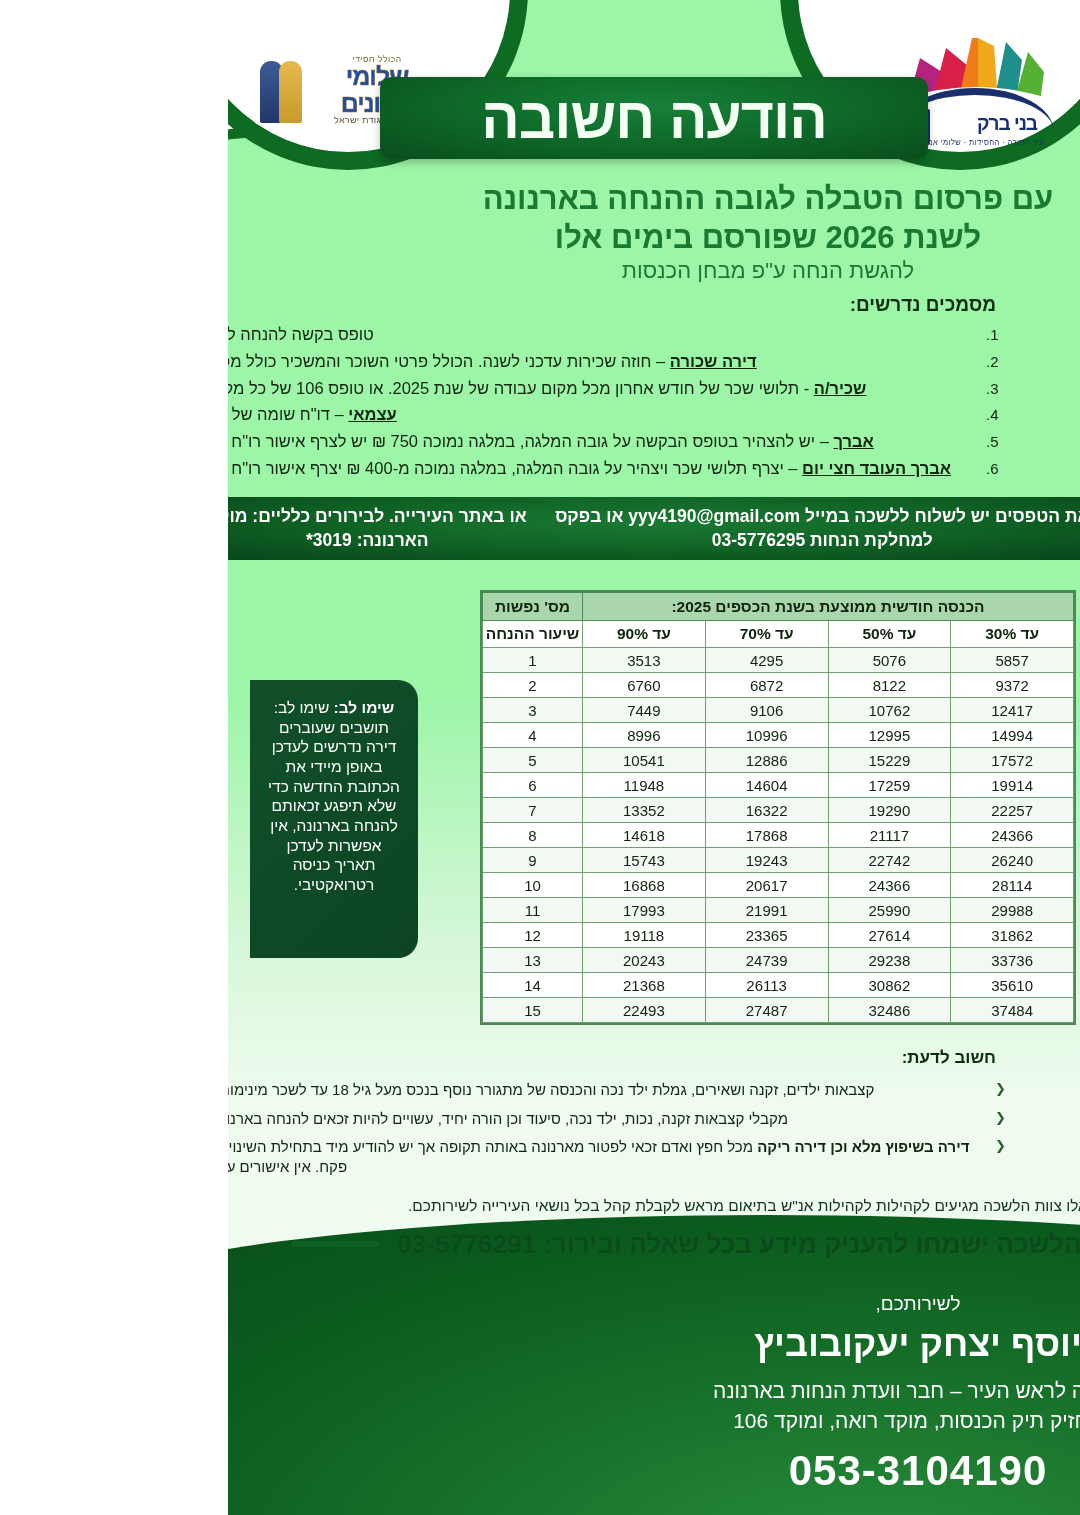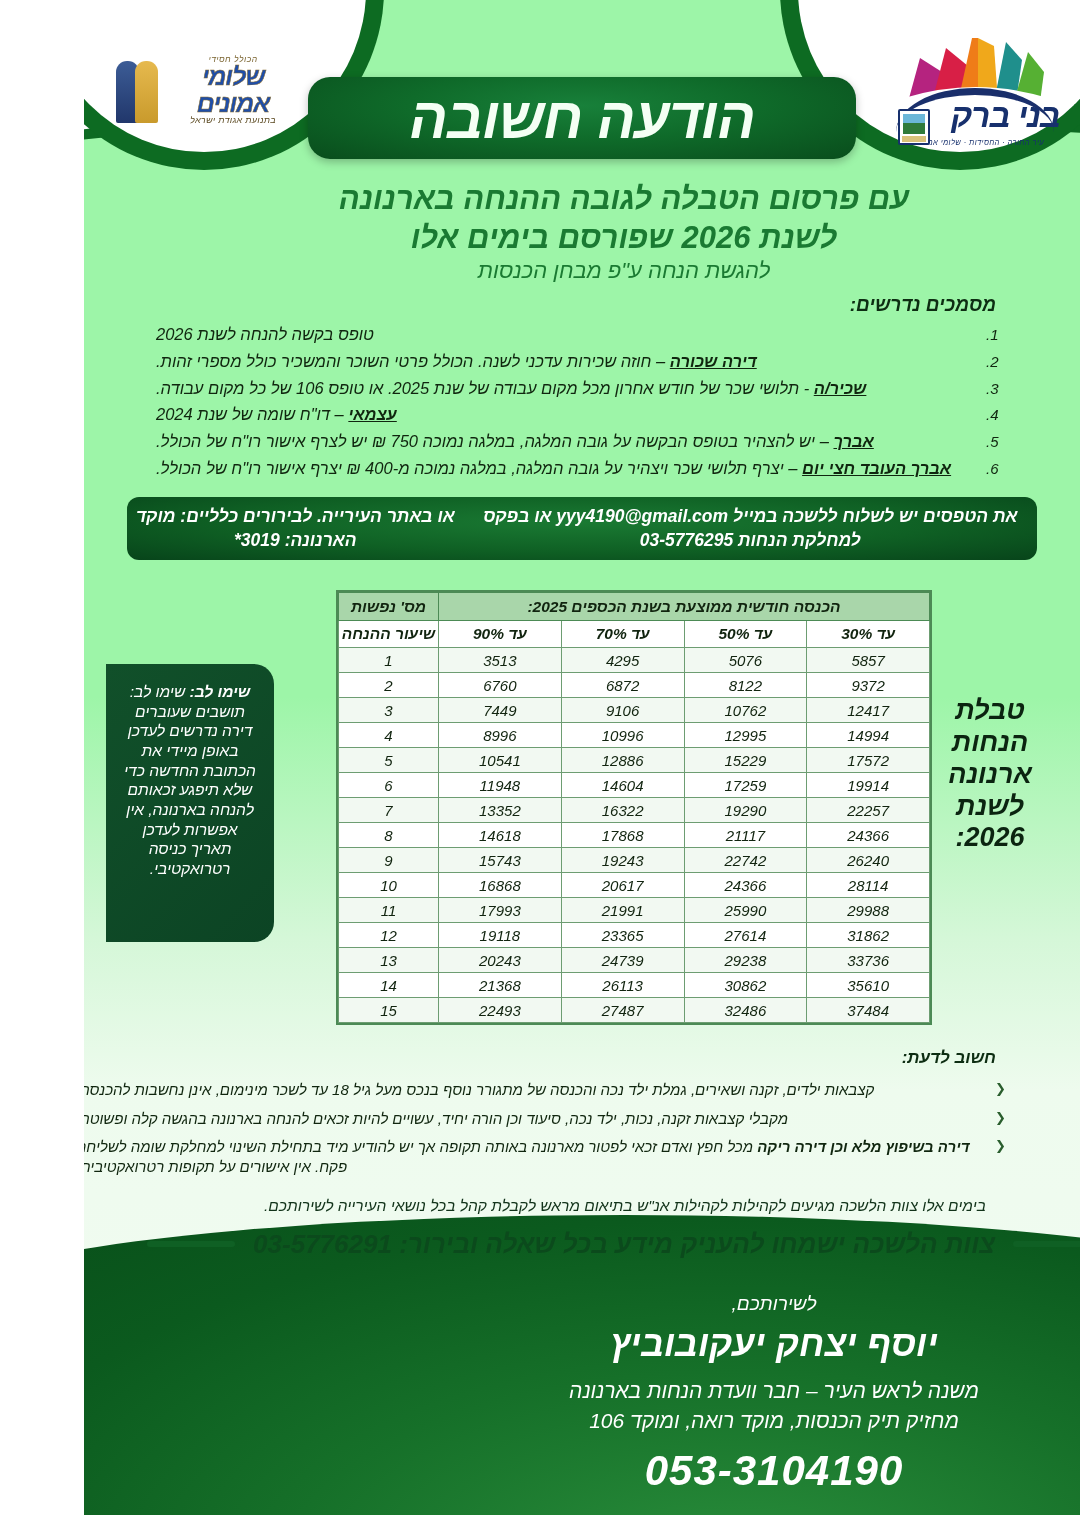--- a/index.html
+++ b/index.html
@@ -6,24 +6,23 @@
   * { margin:0; padding:0; box-sizing:border-box; }
   html, body { width:1080px; height:1515px; }
   body{
     font-family:"Liberation Sans","DejaVu Sans",sans-serif;
     background:#ffffff;
     overflow:hidden;
     position:relative;
   }
   .page{
     position:relative;
-    width:996px; height:1515px;
+    width:852px; height:1515px;
     overflow:hidden;
     background:linear-gradient(to bottom,#9df5a8 0%,#9df5a8 46%,#d5f7d8 62%,#eefbee 72%,#f2fbf2 100%);
-    font-style:italic;
   }
 
   
   .top-white{
     position:absolute; top:0; left:0; width:1080px; height:172px;
     background:#ffffff; z-index:1; overflow:hidden;
   }
   .arc-left{
     position:absolute; left:-60px; top:-230px;
     width:360px; height:400px;
@@ -90,43 +89,43 @@
     z-index:6;
   }
   .book{ position:absolute; top:2px; left:12px; width:148px; height:72px; }
   .bb-arc{
     position:absolute; top:58px; left:6px; width:158px; height:44px;
     border-radius:50%/100% 100% 0 0;
     border-top:7px solid #1a2f6b;
     box-sizing:border-box;
   }
   .bb-name{
-    position:absolute; bottom:20px; right:0;
-    font-size:33px; font-weight:bold; color:#17306d; letter-spacing:-1px;
+    position:absolute; bottom:20px; right:23px;
+    font-size:19px; font-weight:bold; color:#17306d; letter-spacing:-1px;
   }
   .bb-tag{
     position:absolute; bottom:8px; right:16px;
     font-size:7.5px; color:#17306d; letter-spacing:.4px;
   }
   .bb-crest{
     position:absolute; bottom:10px; left:8px; width:32px; height:36px;
     background:#ffffff; border:2px solid #17306d; border-radius:2px;
     overflow:hidden;
   }
   .bb-crest i{ position:absolute; display:block; }
   .crest-sky{ top:3px; left:3px; right:3px; height:14px; background:#6bb7d8; }
   .crest-gr{ bottom:9px; left:3px; right:3px; height:11px; background:#2f7a3a; }
   .crest-bar{ bottom:1px; left:2px; right:2px; height:6px; background:#d9c27a; }
 
   
   .title-box{
     position:absolute; top:77px; left:50%; transform:translateX(-50%);
     width:548px; height:82px; z-index:7;
     background:radial-gradient(ellipse at 50% 35%,#18803a 0%,#0f6b2a 45%,#094d1c 100%);
-    border-radius:22px;
+    border-radius:12px;
     display:flex; align-items:center; justify-content:center;
     box-shadow:0 3px 8px rgba(0,0,0,.25);
   }
   .title-box span{
     color:#f4fff4; font-size:57px; font-weight:bold; letter-spacing:-1px;
     line-height:1;
   }
 
   .subtitle{
     position:absolute; top:180px; left:0; width:1080px; z-index:7;
@@ -161,21 +160,21 @@
     width:910px; height:63px; z-index:7;
     background:radial-gradient(ellipse at 50% 40%,#1a7a33 0%,#0f6024 55%,#07441a 100%);
     border-radius:12px;
     display:flex; flex-direction:row; align-items:center; justify-content:center;
     color:#ffffff; font-size:17.5px; font-weight:bold; line-height:1.35;
     text-align:center;
   }
 
   
   .note{
-    position:absolute; top:664px; left:22px; width:168px; min-height:278px;
+    position:absolute; top:680px; left:22px; width:168px; min-height:278px;
     z-index:7; padding:18px 14px 16px;
     background:linear-gradient(135deg,#11502a 0%,#0c4424 100%);
     border-radius:0 20px 20px 0;
     color:#ffffff; font-size:15.5px; line-height:1.27; text-align:center;
   }
   .note b{ font-weight:bold; }
 
   
   .tbl-title{
     position:absolute; top:695px; right:30px; width:120px; z-index:7;

